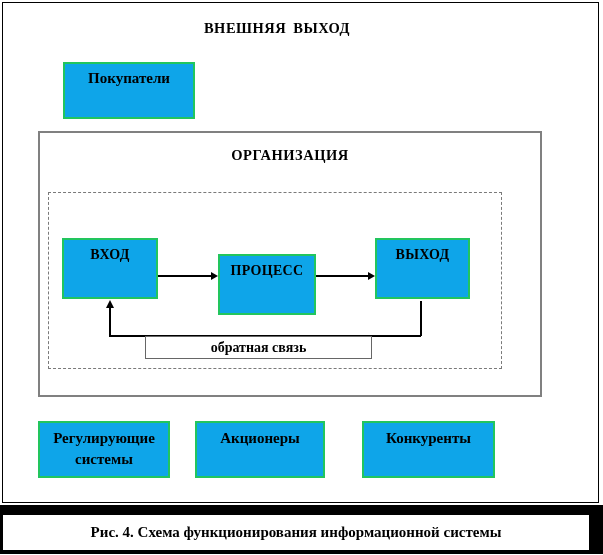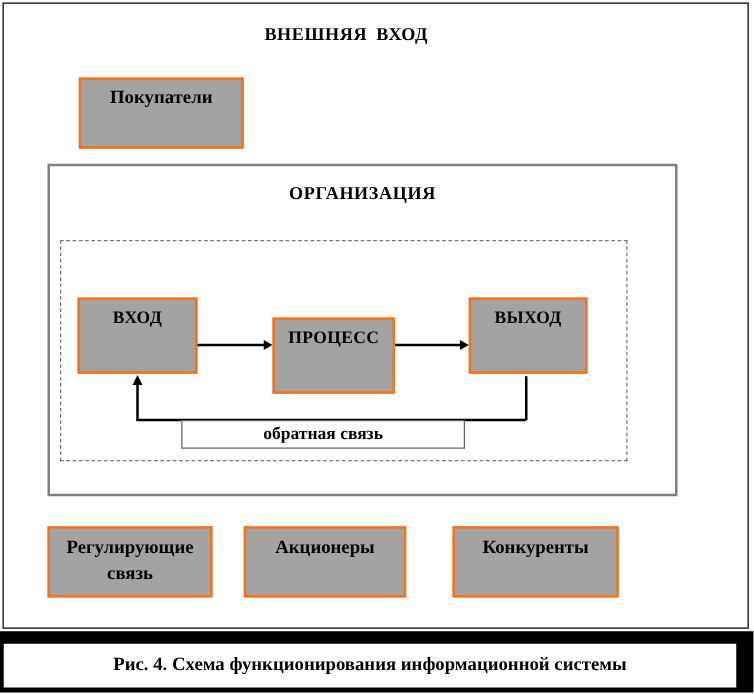--- a/index.html
+++ b/index.html
@@ -4,21 +4,21 @@
 <style>
   html,body{margin:0;padding:0;background:#fff;}
   #stage{
     position:relative;width:603px;height:555px;background:#fff;overflow:hidden;
     font-family:"Liberation Serif","DejaVu Serif",serif;font-weight:bold;color:#000;
   }
   .abs{position:absolute;}
   .outer-rect{left:2px;top:2px;width:595px;height:499px;border:1.5px solid #000;background:#fff;}
   .title{text-align:center;font-size:14.5px;letter-spacing:.5px;word-spacing:3px;white-space:nowrap;}
   .env-title{left:0;top:20px;width:554px;}
-  .gbox{border:2px solid #f97316;background:#a3a3a3;text-align:center;font-size:15px;box-sizing:content-box;}
+  .gbox{border:2px solid #22c55e;background:#0ea5e9;text-align:center;font-size:15px;box-sizing:content-box;}
   .gbox .lbl{display:block;padding-top:6px;}
   .box-buyers{left:63px;top:62px;width:128px;height:53px;}
   .box-suppliers{left:362px;top:62px;width:129px;height:53px;}
   .org-box{left:38px;top:131px;width:500px;height:262px;border:2px solid #808080;background:#fff;}
   .org-title{left:38px;top:147px;width:504px;}
   .dashed-box{left:48px;top:192px;width:452px;height:175px;border:1.5px dashed #7a7a7a;}
   .info-title{left:48px;top:204px;width:452px;text-align:center;font-size:15px;}
   .flow-box{top:238px;height:57px;font-size:14px;letter-spacing:.3px;}
   .flow-box .lbl{padding-top:7px;}
   .box-input{left:62px;width:92px;}
@@ -40,21 +40,21 @@
     font-size:15px;line-height:35px;white-space:nowrap;position:absolute;}
   .line-z{z-index:1;}
 </style>
 </head>
 <body>
 
 <div id="stage">
 
   <div class="abs outer-rect"></div>
 
-  <div class="abs title env-title">ВНЕШНЯЯ ВХОД</div>
+  <div class="abs title env-title">ВНЕШНЯЯ ВЫХОД</div>
 
   <div class="abs gbox box-buyers">
     <span class="lbl">Покупатели</span>
   </div>
 
   <div class="abs org-box"></div>
   <div class="abs title org-title">ОРГАНИЗАЦИЯ</div>
 
   <div class="abs dashed-box"></div>
 
@@ -77,21 +77,21 @@
   <div class="abs vline line-z" style="left:420px;top:301px;height:35px;"></div>
   <div class="abs hline line-z" style="left:109px;top:335px;width:312px;"></div>
   <div class="abs vline line-z" style="left:109px;top:307px;height:29px;"></div>
   <div class="abs arr-up line-z" style="left:105.5px;top:300px;"></div>
 
   <div class="abs feedback-box">
     <span>обратная связь</span>
   </div>
 
   <div class="abs gbox bot-box box-regulators">
-    <span class="lbl">Регулирующие связь</span>
+    <span class="lbl">Регулирующие системы</span>
   </div>
   <div class="abs gbox bot-box box-shareholders">
     <span class="lbl">Акционеры</span>
   </div>
   <div class="abs gbox bot-box box-competitors">
     <span class="lbl">Конкуренты</span>
   </div>
 
   <div class="abs caption-band">
     <div class="caption-inner">Рис. 4. Схема функционирования информационной системы</div>

